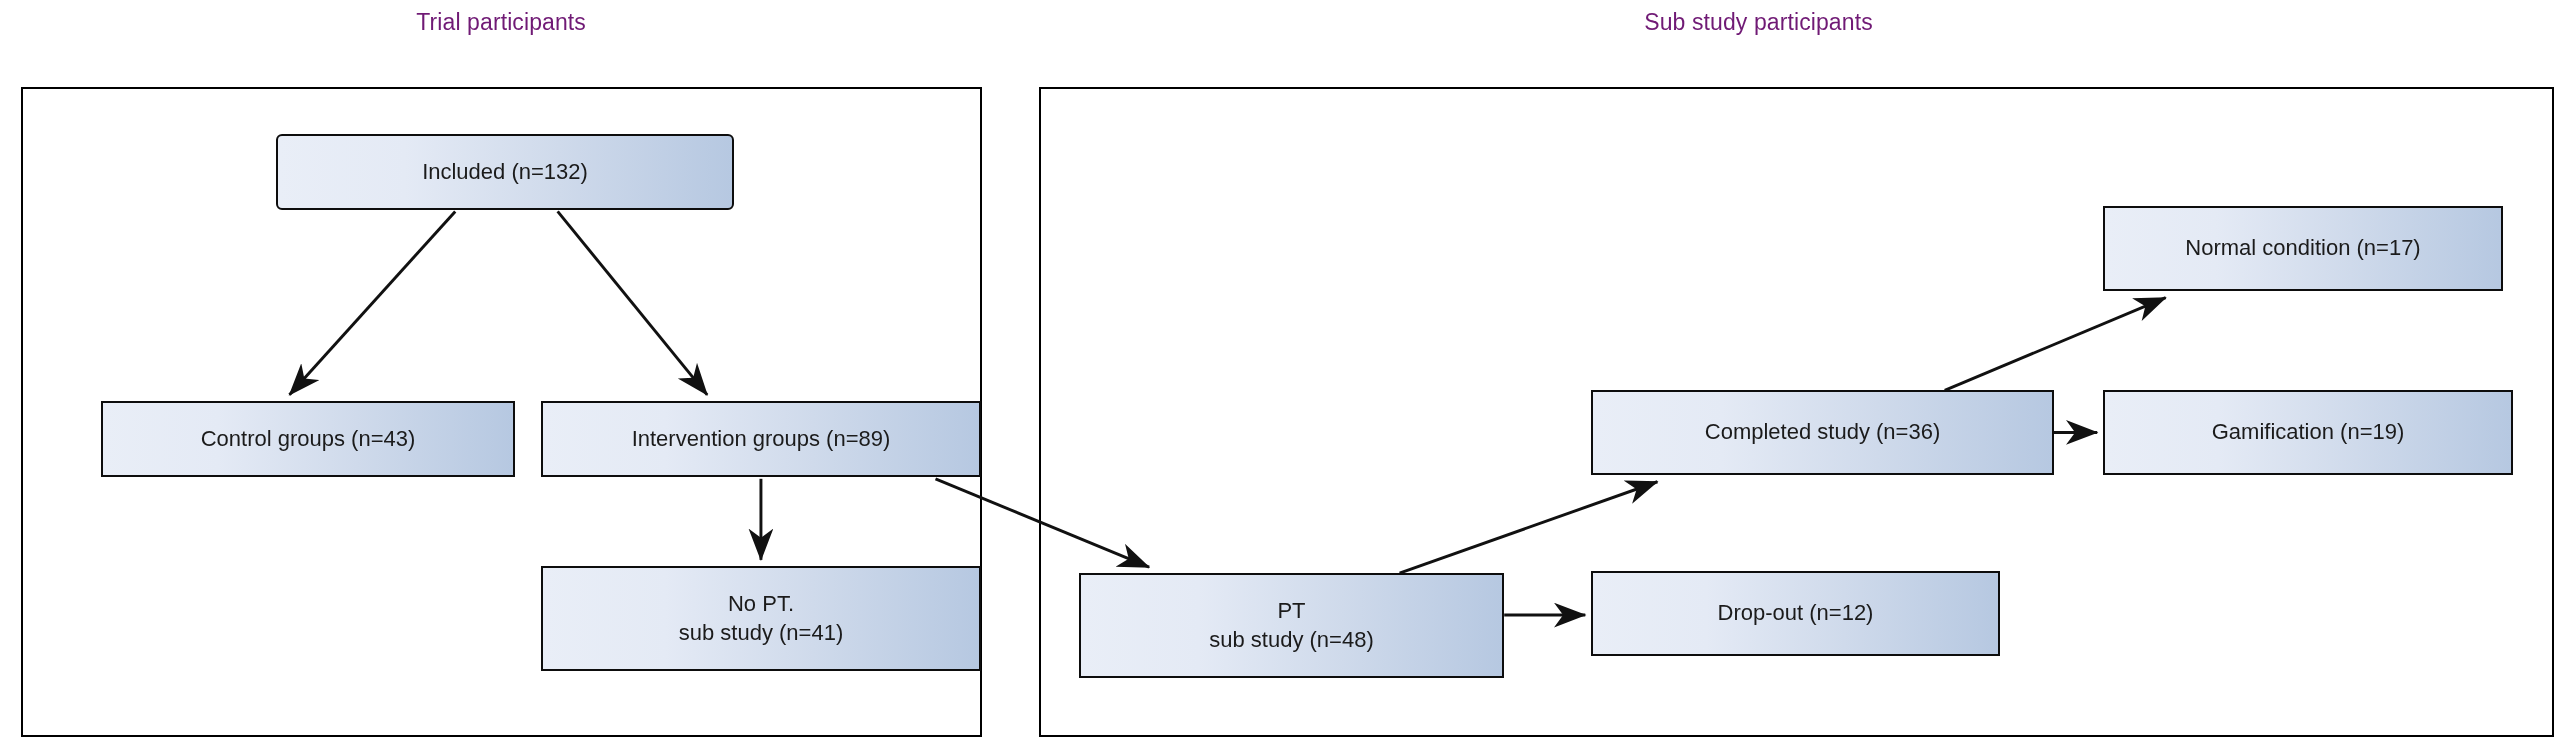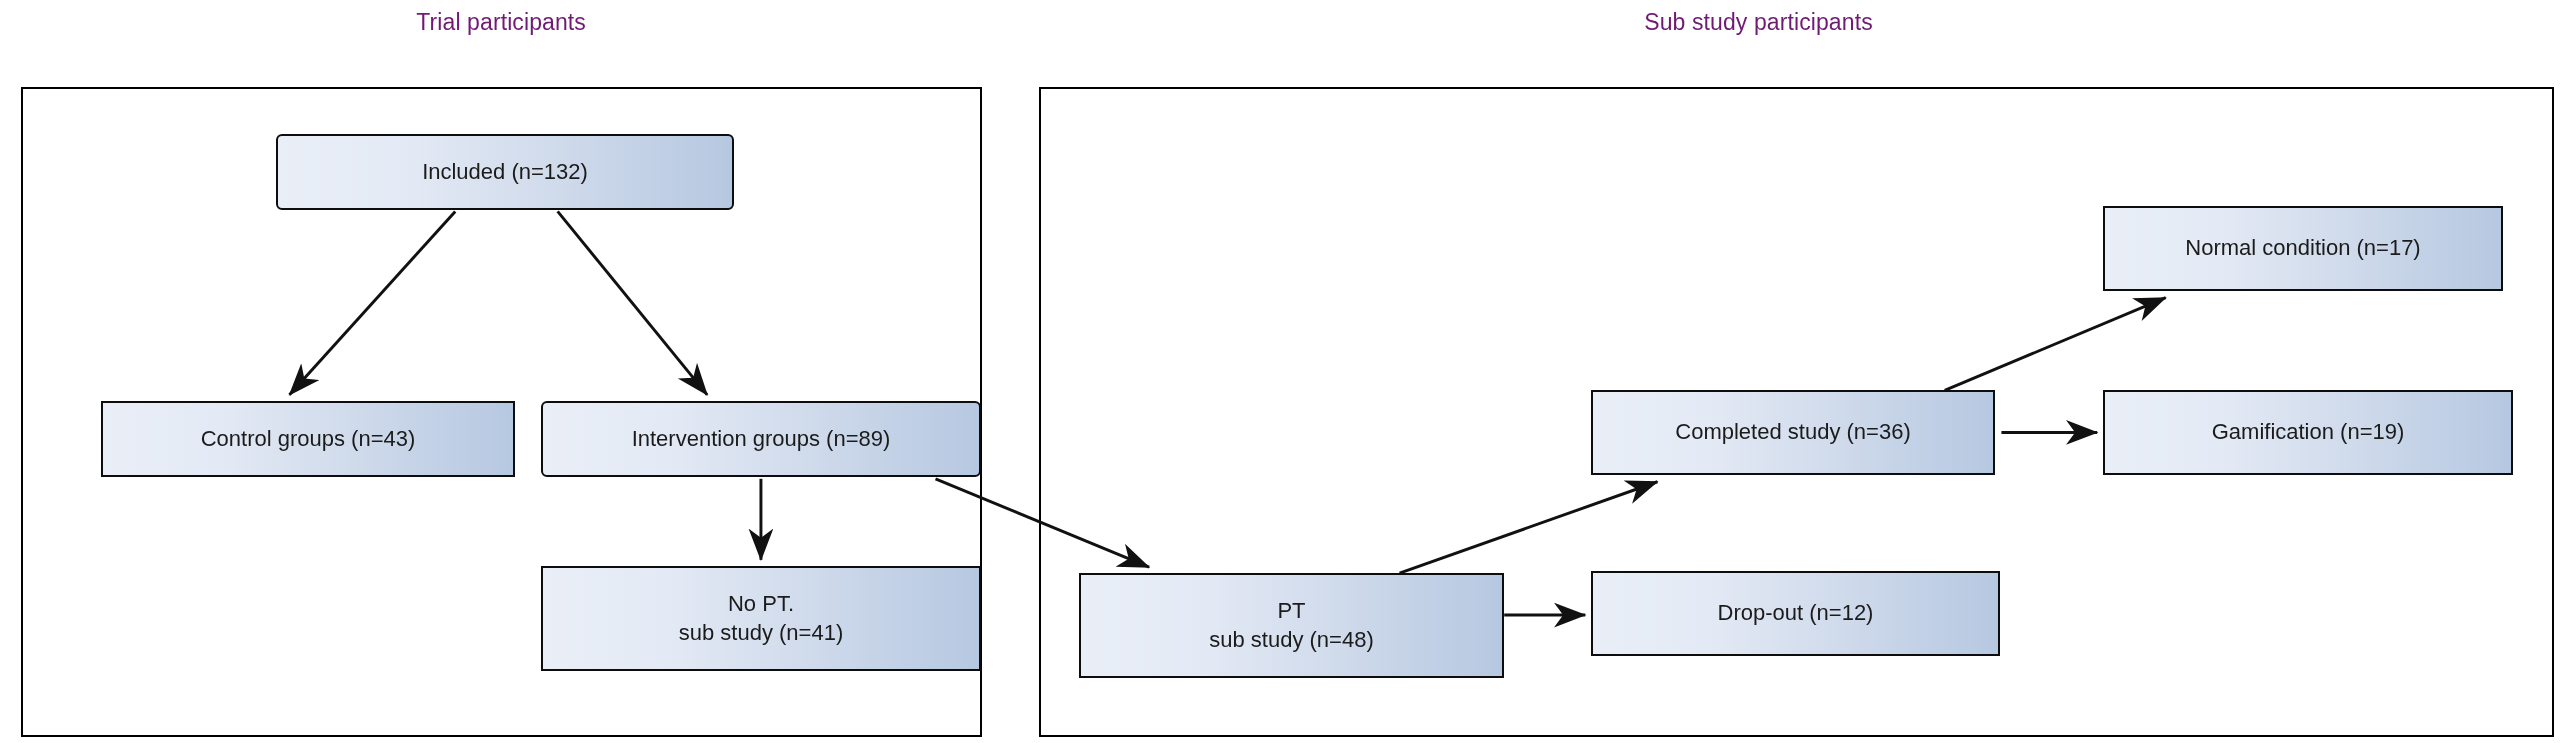--- a/index.html
+++ b/index.html
@@ -53,25 +53,25 @@
     text-align: center;
     font-size: 22px;
     line-height: 1.28;
     color: #1b1b1b;
     z-index: 5;
   }
   .node .line { display: block; white-space: nowrap; }
 
   #node-included       { left: 276px;  top: 134px; width: 458px;  height: 76px; border-radius: 6px; }
   #node-control        { left: 77px;  top: 401px; width: 414px;  height: 76px; margin-left: 24px; }
-  #node-intervention   { left: 541px;  top: 401px; width: 440px;  height: 76px; border-radius: 6px; }
+  #node-intervention   { left: 541px;  top: 401px; width: 440px;  height: 76px; }
   #node-nopt           { left: 541px;  top: 566px; width: 440px;  height: 105px; }
   #node-pt             { left: 1079px; top: 573px; width: 425px;  height: 105px; }
   #node-dropout        { left: 1591px; top: 571px; width: 409px;  height: 85px; }
-  #node-completed      { left: 1591px; top: 390px; width: 404px;  height: 85px; }
+  #node-completed      { left: 1591px; top: 390px; width: 463px;  height: 85px; }
   #node-normal         { left: 2103px; top: 206px; width: 400px;  height: 85px; }
   #node-gamification   { left: 2103px; top: 390px; width: 410px;  height: 85px; align-items: center; }
 
   
   #connectors {
     position: absolute;
     left: 0; top: 0;
     width: 2576px;
     height: 744px;
     z-index: 3;

